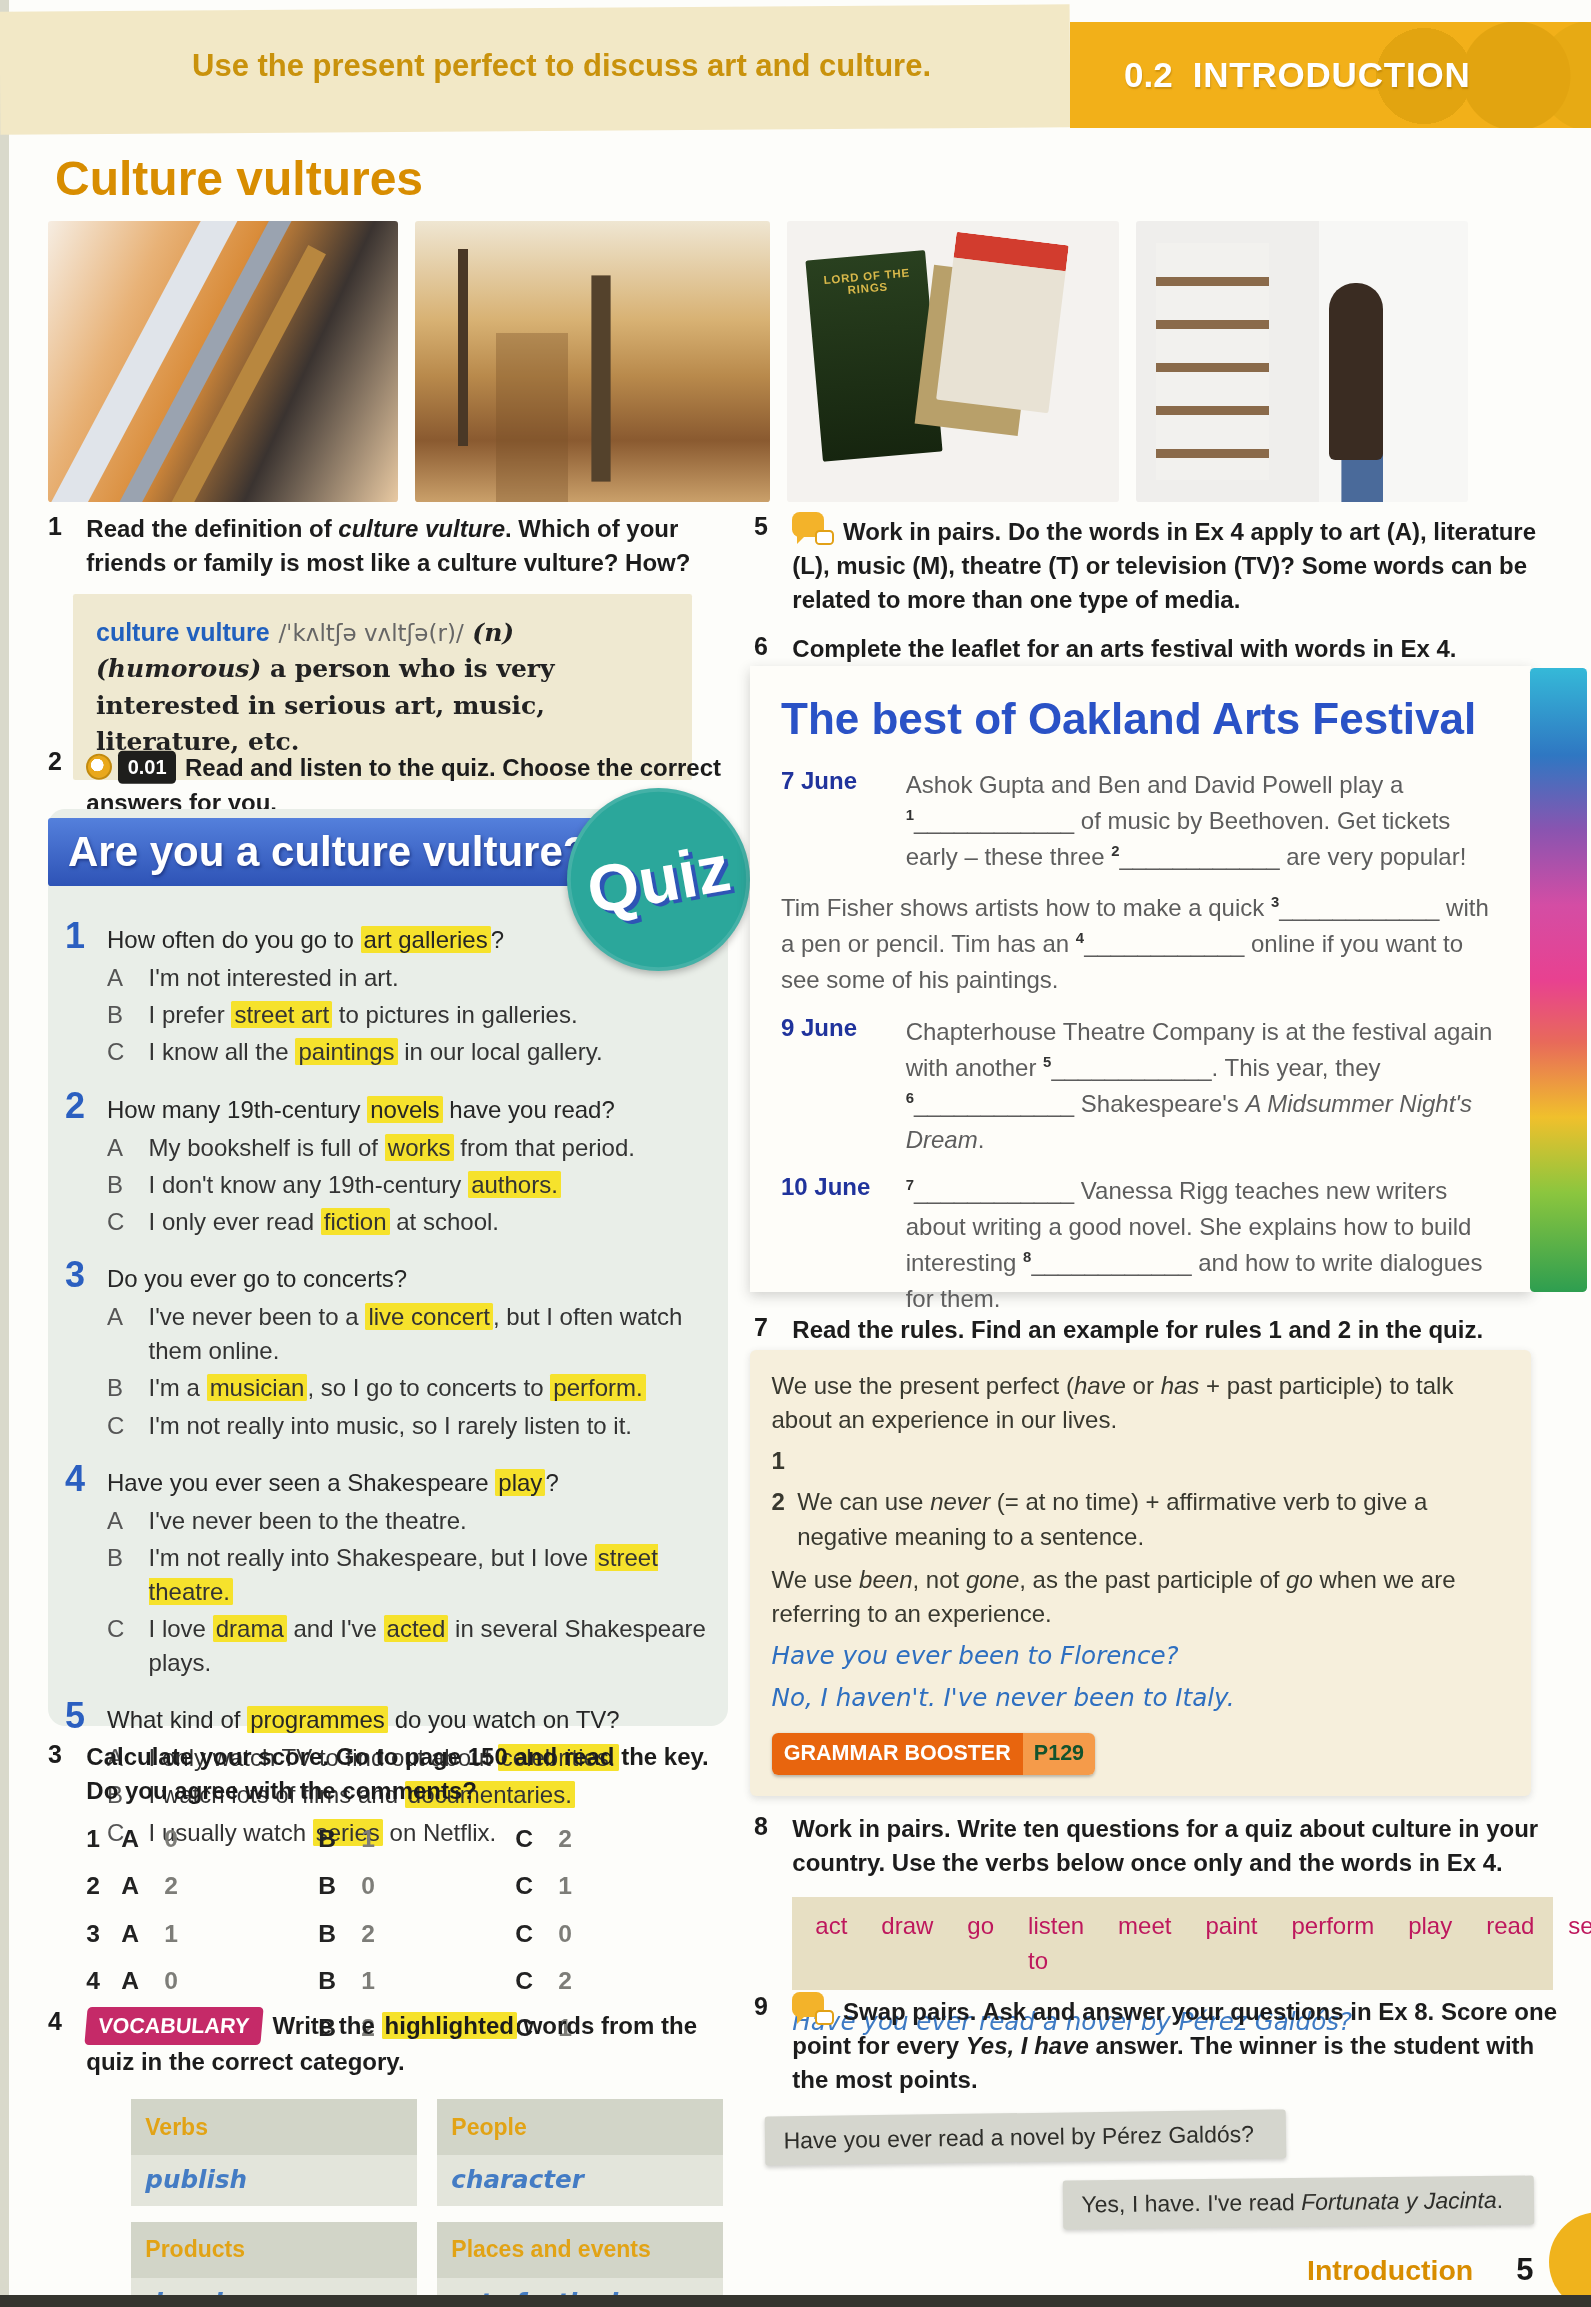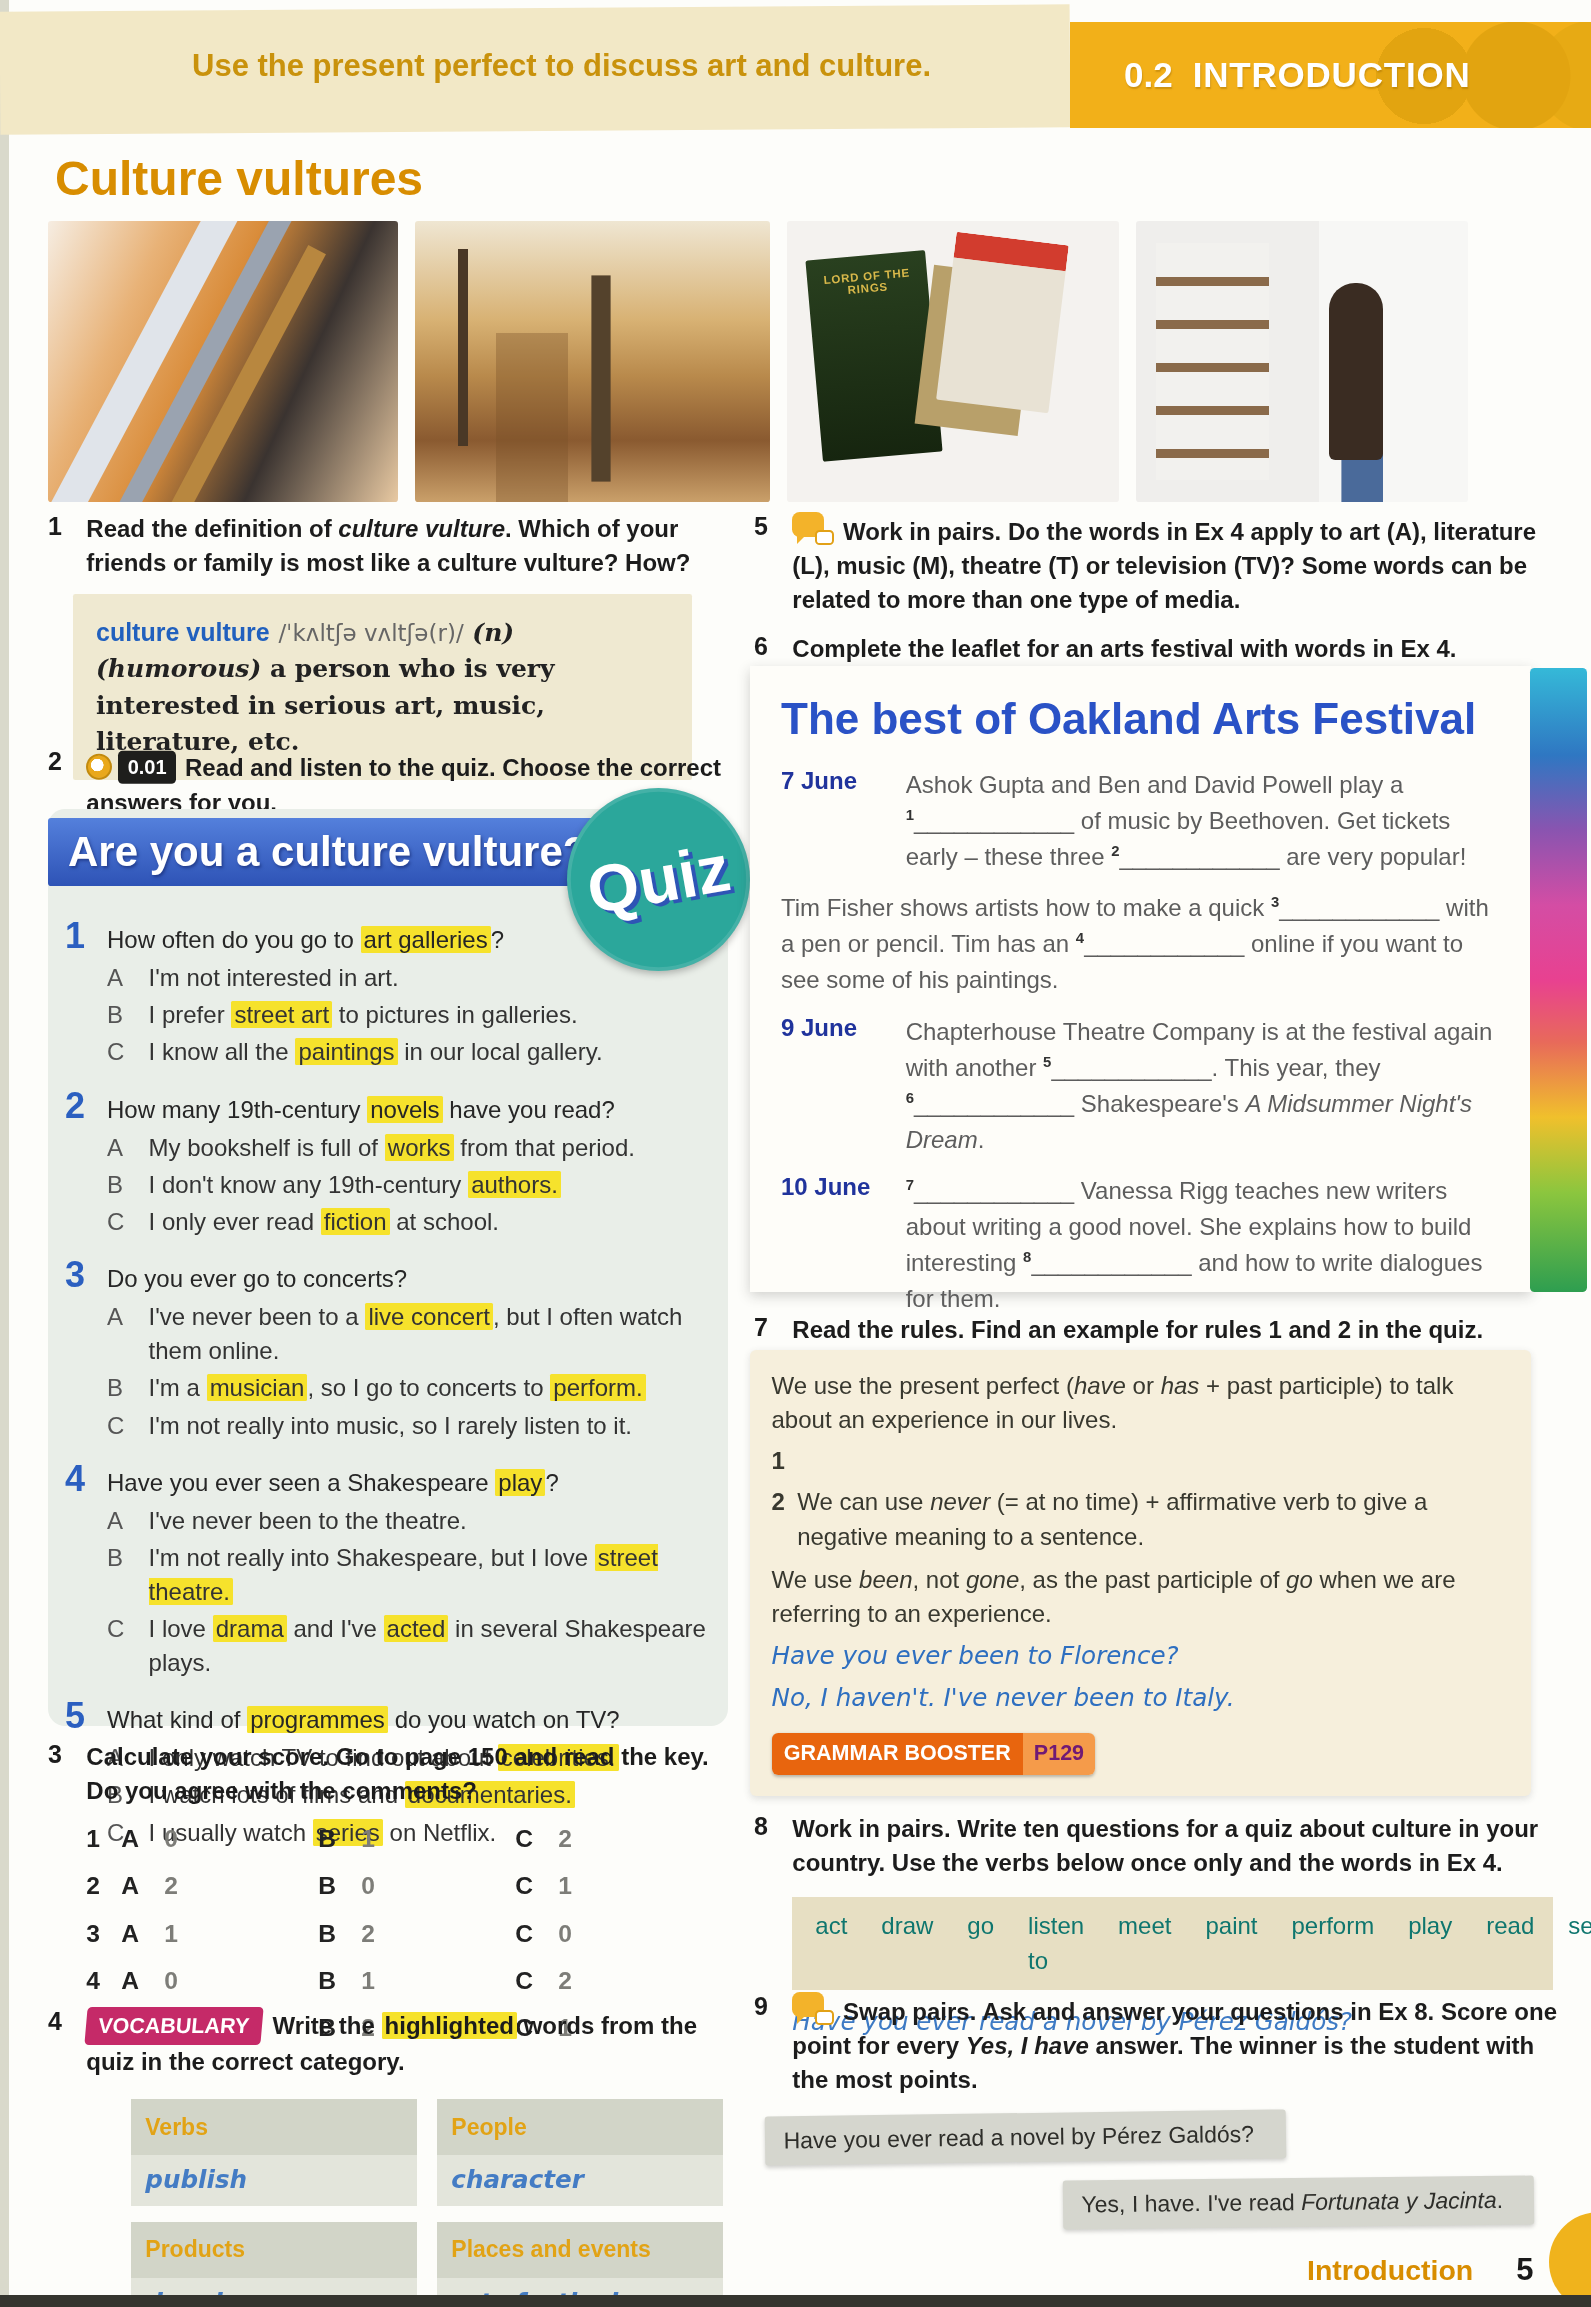--- a/index.html
+++ b/index.html
@@ -127,29 +127,29 @@
                   display:flex; align-items:center; padding-left:18.5px; border:2.3px solid #e8882a; border-radius:6.2px 6.2px 0 0; }
   .grammar-head span { color:#fff; font-size:29px; font-weight:bold; text-shadow:0.8px 1.5px 1.5px rgba(140,70,0,.5); }
   .grammar-body { padding:18.5px 21.5px 21.5px 21.5px; font-size:24px; color:#38382f; line-height:1.45; }
   .g-rule { display:flex; gap:12.3px; margin-top:6.2px; }
   .g-rule b { flex:none; }
   .g-note { margin-top:7.7px; }
   .g-ex { color:#2e6fc0; font-style:italic; font-size:24.6px; margin-top:6.2px; font-family:"DejaVu Sans", sans-serif; }
   .booster { margin-top:17px; display:inline-flex; border-radius:6.2px; overflow:hidden;
              box-shadow:0 1.5px 3.1px rgba(0,0,0,.25); }
   .booster .bl { background:#e8650e; color:#fff; font-weight:bold; font-size:21.5px; padding:5.4px 12.3px; }
-  .booster .bp { background:#f59b4a; color:#701a75; font-weight:bold; font-size:21.5px; padding:5.4px 10.8px; }
+  .booster .bp { background:#f59b4a; color:#14532d; font-weight:bold; font-size:21.5px; padding:5.4px 10.8px; }
 
   
   .vbadge { display:inline-block; background:#c52a68; color:#fff; font-weight:bold; font-size:21.5px;
             padding:3.8px 12.3px; border-radius:4.6px; transform:skewX(-5deg); margin-right:10.8px; vertical-align:1.5px; }
 
   
   .bank { margin-top:17px; background:#e7dfc3; padding:12.3px 23px; display:flex; gap:34px;
-          font-size:24px; font-weight:normal; color:#0f766e; width:761px; }
+          font-size:24px; font-weight:normal; color:#be185d; width:761px; }
   .hand { color:#3d7ac4; font-style:italic; font-family:"DejaVu Sans", sans-serif; font-weight:normal; }
   .ex8-example { margin-top:15.4px; font-size:24.6px; }
 
   
   .sbubble { position:absolute; background:#d5d6ce; color:#2e2e2a; font-size:23px; padding:10.8px 18.5px;
              border-radius:3.1px; box-shadow:0 2.3px 4.6px rgba(0,0,0,.18); }
   .sb1 { left:765px; top:2113px; width:521px; transform:rotate(-0.8deg); }
   .sb2 { left:1063px; top:2178px; width:471px; transform:rotate(-0.6deg); }
 
   

